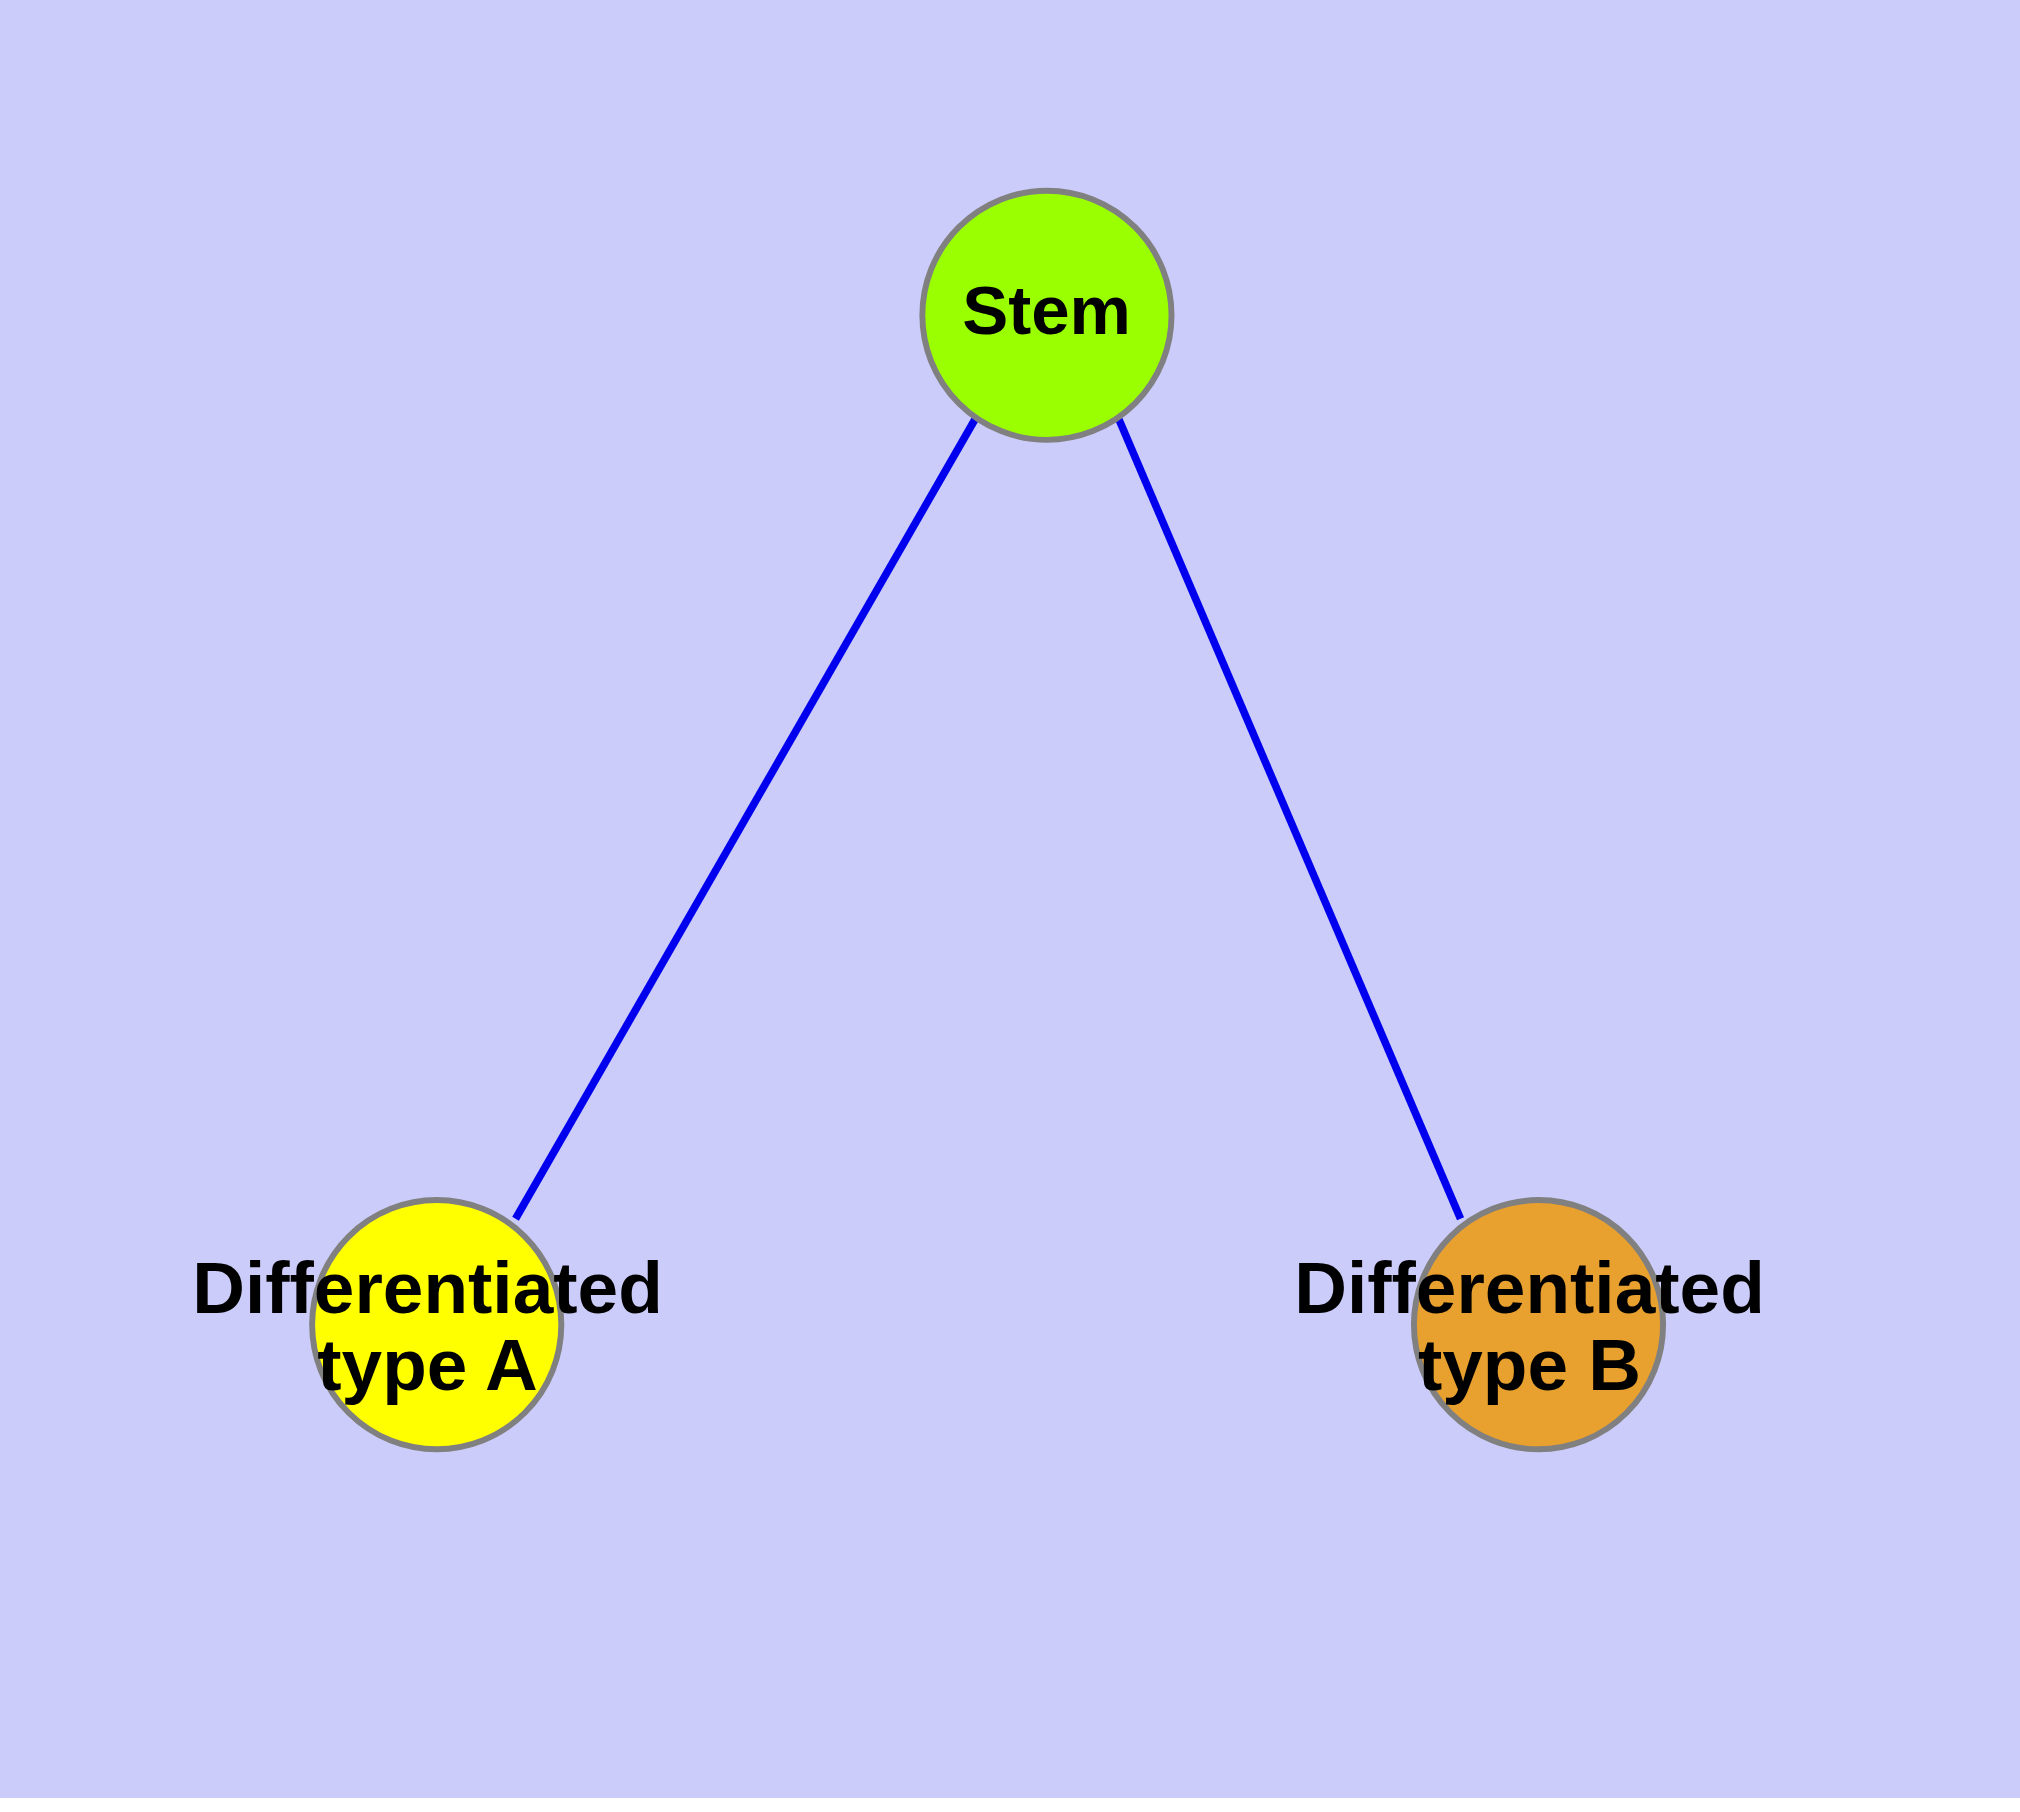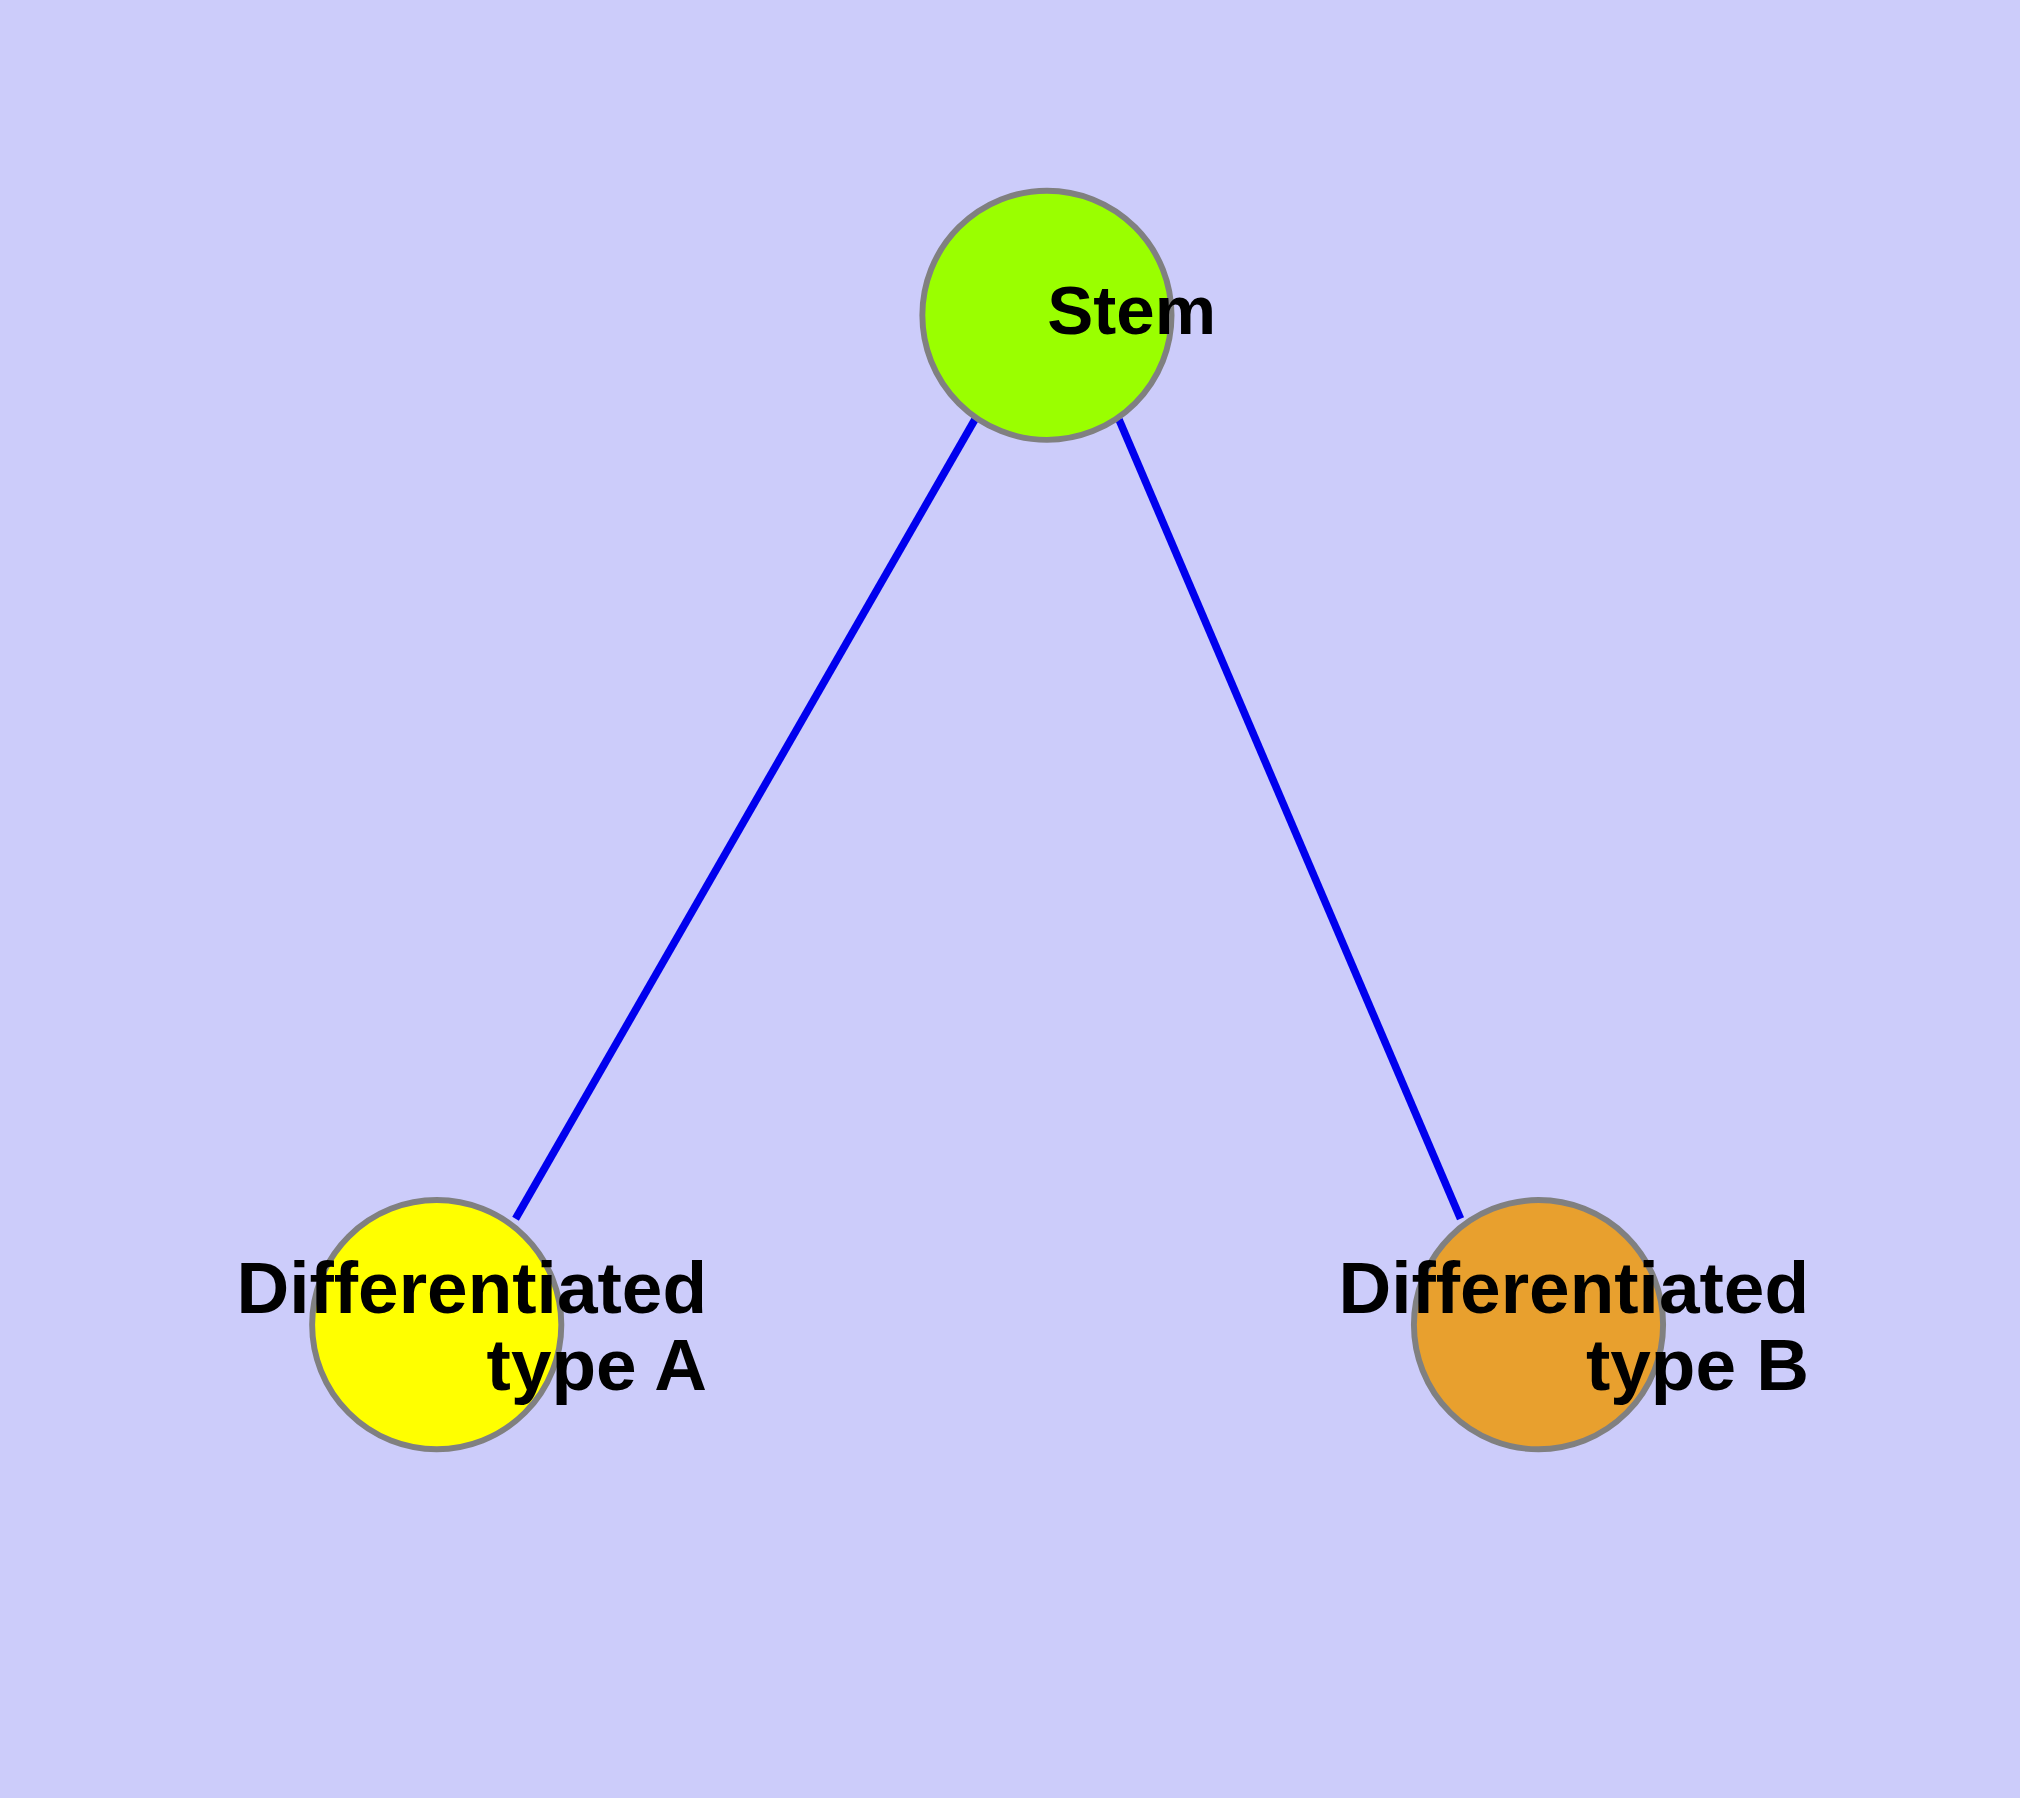--- a/index.html
+++ b/index.html
@@ -28,21 +28,21 @@
     left: 0;
     top: 0;
     width: 2021px;
     height: 1812px;
   }
   .node-label {
     position: absolute;
     font-family: "Liberation Sans", sans-serif;
     font-weight: bold;
     color: #000000;
-    text-align: right;
+    text-align: center;
     line-height: 1.05;
     white-space: pre;
     pointer-events: none;
   }
   #label-stem {
     font-size: 69px;
     left: 877px;
     top: 275px;
     width: 339px;
   }

